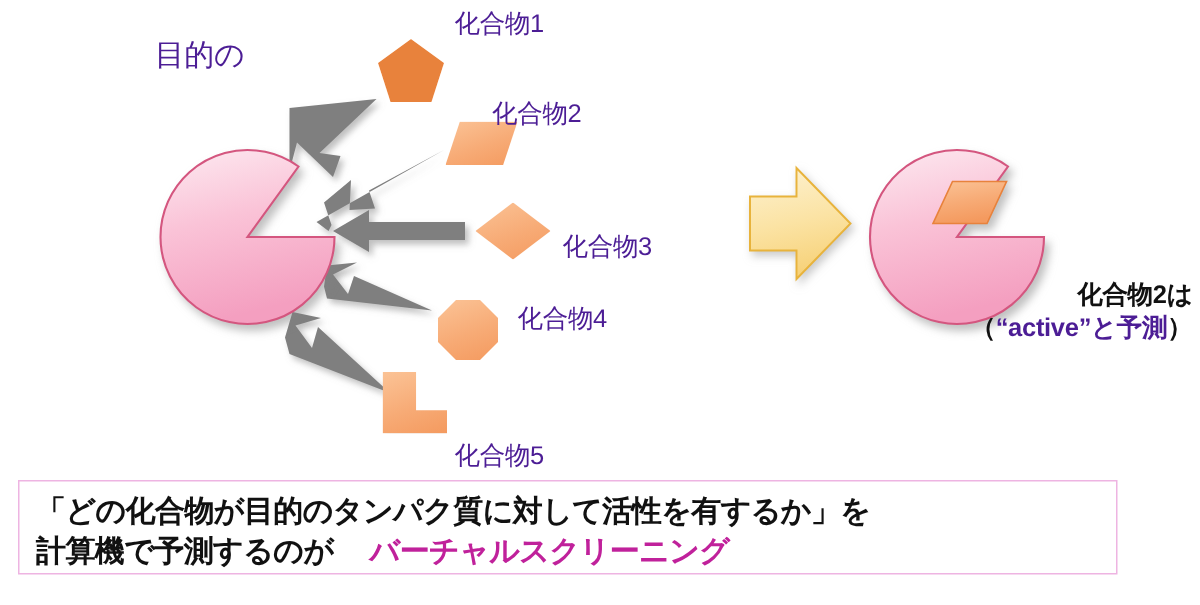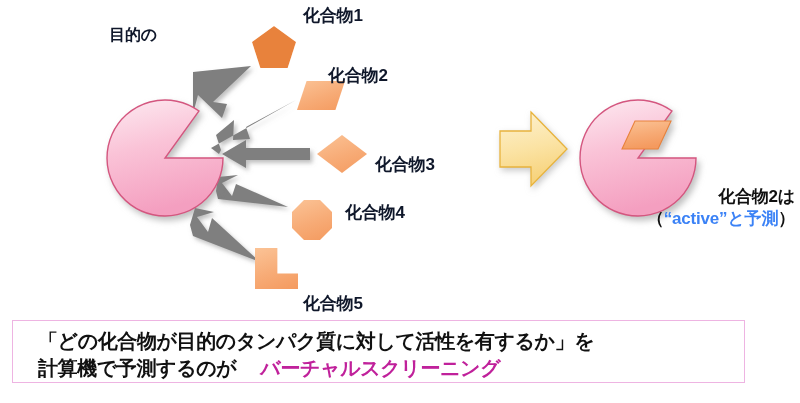--- a/index.html
+++ b/index.html
@@ -12,33 +12,33 @@
     width: 800px;
     height: 403px;
     background: #ffffff;
     overflow: hidden;
     font-family: "Liberation Sans", "DejaVu Sans", sans-serif;
     color: #111111;
   }
 
   .lbl {
     position: absolute;
-    font-weight: bold;
+    font-weight: normal;
     white-space: nowrap;
     line-height: 1.18;
-    color: #0f172a;
+    color: #4c1d95;
   }
 
   
   #protein-label {
     left: 58px;
     top: 26px;
     width: 150px;
     text-align: center;
-    font-size: 16px;
+    font-size: 20px;
     letter-spacing: -0.3px;
   }
 
   
   .compound-label { font-size: 17px; letter-spacing: -0.2px; }
   #compound-label-1 { left: 303px; top: 6px; }
   #compound-label-2 { left: 328px; top: 66px; }
   #compound-label-3 { left: 375px; top: 141px; margin-top: 14px; }
   #compound-label-4 { left: 345px; top: 203px; }
   #compound-label-5 { left: 303px; top: 272px; margin-top: 22px; }
@@ -118,33 +118,33 @@
     top: 186px;
     width: 232px;
     text-align: right;
     font-size: 17px;
     font-weight: bold;
     line-height: 1.32;
     letter-spacing: -0.2px;
     color: #111111;
   }
   #result-caption .pred-line { white-space: nowrap; }
-  .magenta { color: #3b82f6; }
+  .magenta { color: #4c1d95; }
 
   
   #summary-box {
     position: absolute;
     left: 12px;
     top: 320px;
     width: 733px;
     height: 63px;
     box-sizing: border-box;
     border: 1.5px solid #eeb4e2;
     background: #ffffff;
-    padding: 7px 10px 0 25px;
+    padding: 7px 10px 0 11px;
   }
   #summary-box .line {
     font-size: 20px;
     font-weight: bold;
     line-height: 1.33;
     letter-spacing: -0.4px;
     white-space: nowrap;
     color: #111111;
   }
   #summary-box .kw {

